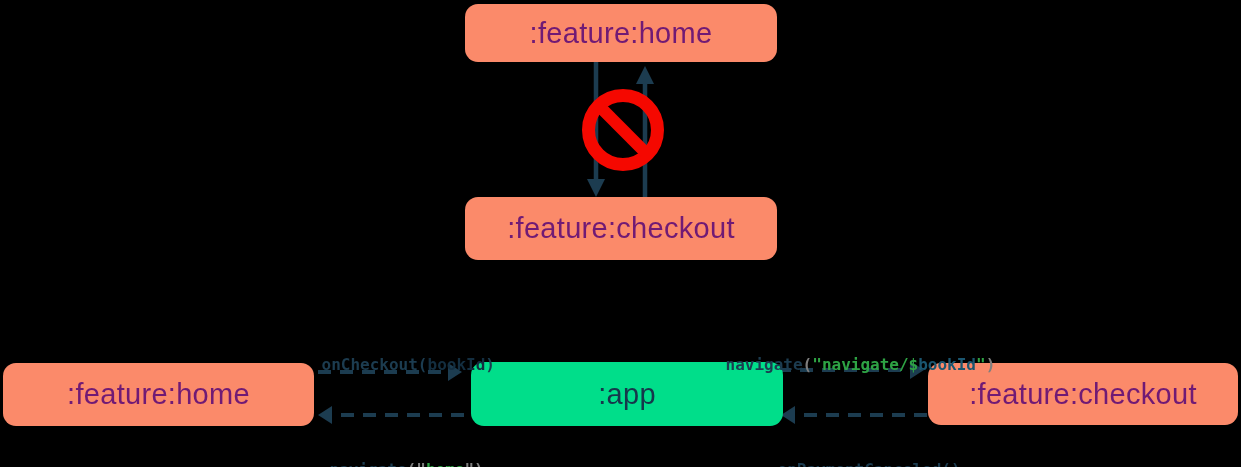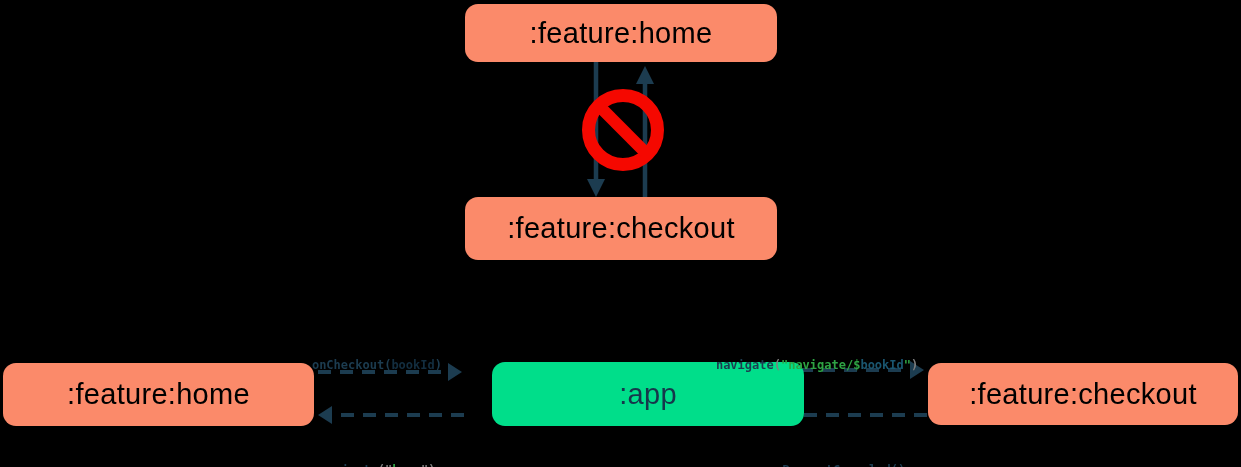--- a/index.html
+++ b/index.html
@@ -19,21 +19,21 @@
     border-radius: 13px;
     display: flex;
     align-items: center;
     justify-content: center;
     font-size: 29px;
     font-weight: 500;
     letter-spacing: 0.3px;
   }
   .box.salmon {
     background: #FB8A6A;
-    color: #000000;
+    color: #701a75;
   }
   .box.green {
     background: #00DE8A;
     color: #16374B;
   }
   .arrows-layer {
     position: absolute;
     left: 0; top: 0;
     width: 1241px; height: 467px;
     pointer-events: none;
@@ -50,36 +50,36 @@
     content: "";
     position: absolute;
     left: -3px; top: 22px;
     width: 62px; height: 12px;
     background: #F50800;
     transform: rotate(45deg);
   }
   .code {
     position: absolute;
     font-family: "DejaVu Sans Mono", "Liberation Mono", monospace;
-    font-size: 12px;
+    font-size: 16px;
     font-weight: 700;
     line-height: 24px;
     white-space: pre;
   }
   .c-fn   { color: #1C3C50; }
   .c-param{ color: #132E40; font-weight: 800; }
   .c-punct{ color: #7E7E7E; }
   .c-str  { color: #2EA344; }
   .c-var  { color: #1A5670; }
 
   
   #top-home        { left: 465px; top: 4px;   width: 312px; height: 58px; }
   #top-checkout    { left: 465px; top: 197px; width: 312px; height: 63px; }
   #bottom-home     { left: 3px;   top: 363px; width: 311px; height: 63px; }
-  #bottom-app      { left: 492px; top: 362px; width: 312px; height: 64px; }
+  #bottom-app      { left: 471px; top: 362px; width: 312px; height: 64px; }
   #bottom-checkout { left: 928px; top: 363px; width: 310px; height: 62px; }
 
   
   #lbl-oncheckout      { left: 283px; top: 329px; }
   #lbl-navcheckout     { left: 687px; top: 329px; }
   #lbl-navhome         { left: 291px; top: 434px; }
   #lbl-onpaymentcancel { left: 739px; top: 434px; }
 </style>
 </head>
 <body>

